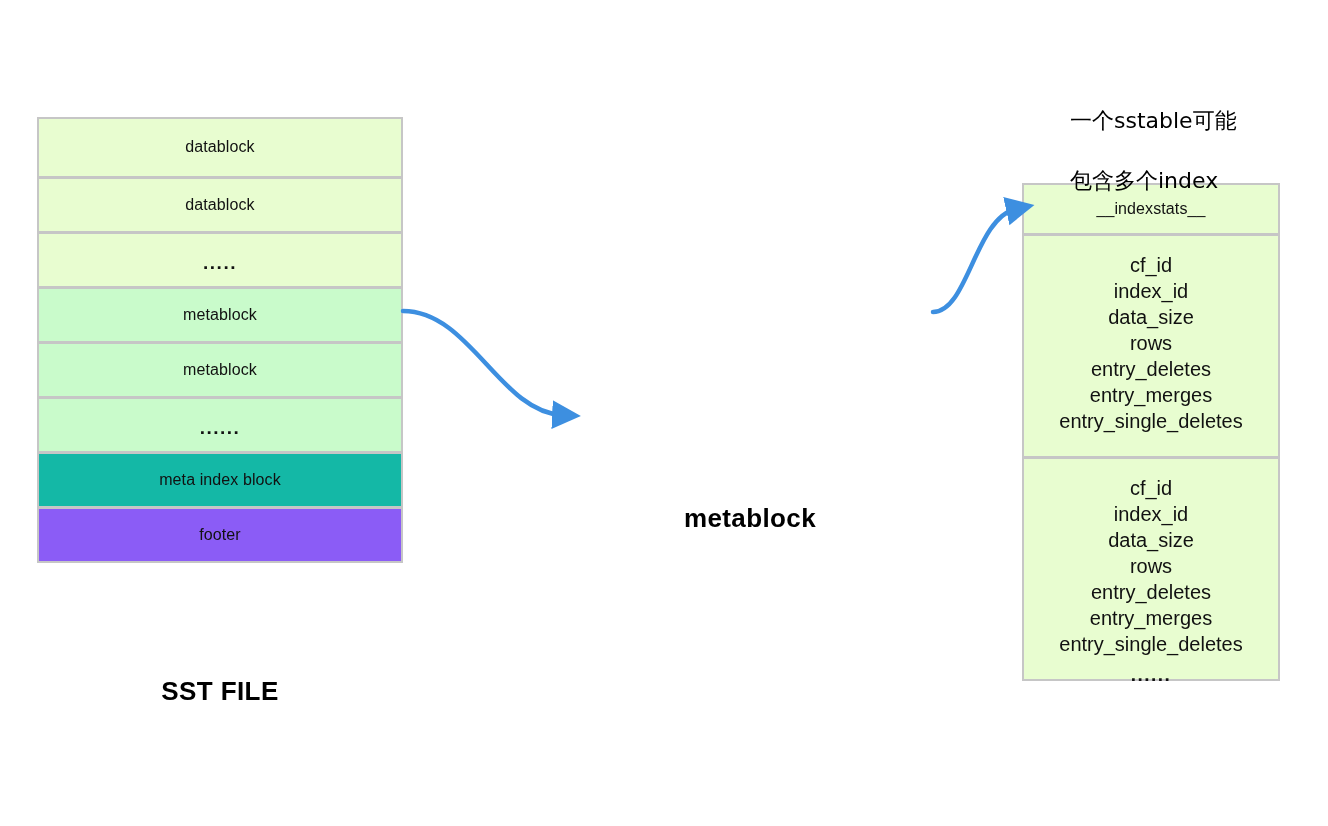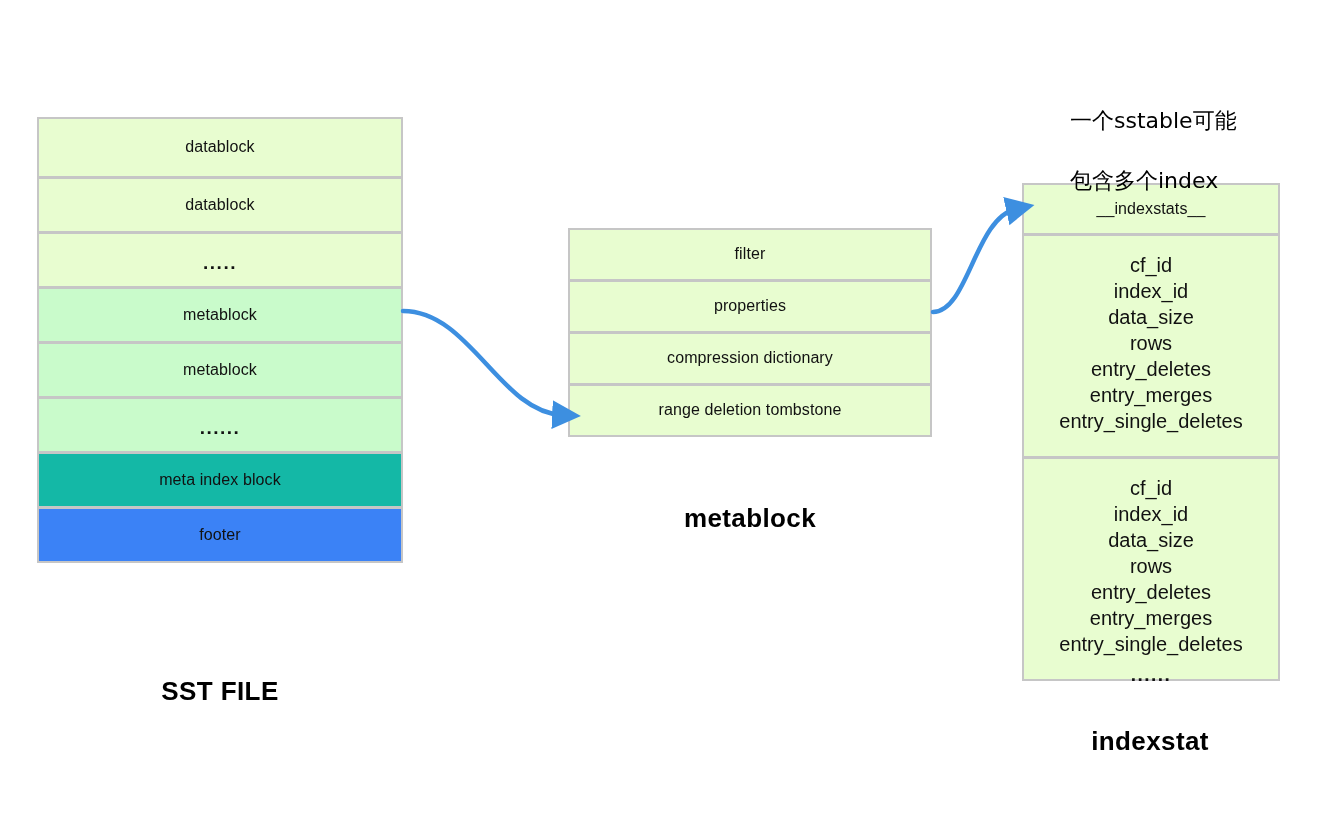--- a/index.html
+++ b/index.html
@@ -55,21 +55,21 @@
     top: 117px;
     width: 366px;
   }
   #sst-file .row { height: 56px; }
   #sst-file .row.r0 { height: 61px; }
 
   .c-pale   { background: #e8fdd0; }
   .c-mint   { background: #c9fbcb; }
   .c-green  { background: #14b8a6; }
   .c-cyan   { background: #d3f9fd; }
-  .c-bright { background: #3b82f6; }
+  .c-bright { background: #8b5cf6; }
 
   
   #metablock-box {
     left: 568px;
     top: 228px;
     width: 364px;
   }
   #metablock-box .row { height: 53px; }
 
   
@@ -150,26 +150,20 @@
     <div class="row c-pale">datablock</div>
     <div class="row dots c-pale">.....</div>
     <div class="row c-mint">metablock</div>
     <div class="row c-mint">metablock</div>
     <div class="row dots c-mint">......</div>
     <div class="row c-green">meta index block</div>
     <div class="row c-bright">footer</div>
   </div>
   <div class="caption" id="caption-sst">SST FILE</div>
 
-  <div class="block-col" id="metablock-box">
-    <div class="row c-pale">filter</div>
-    <div class="row c-pale">properties</div>
-    <div class="row c-pale">compression dictionary</div>
-    <div class="row c-pale">range deletion tombstone</div>
-  </div>
   <div class="caption" id="caption-metablock">metablock</div>
 
   <div class="block-col" id="indexstat-box">
     <div class="row header c-pale">__indexstats__</div>
 
     <div class="fields">
       <span class="f">cf_id</span>
       <span class="f">index_id</span>
       <span class="f">data_size</span>
       <span class="f">rows</span>
@@ -182,21 +176,20 @@
       <span class="f">cf_id</span>
       <span class="f">index_id</span>
       <span class="f">data_size</span>
       <span class="f">rows</span>
       <span class="f">entry_deletes</span>
       <span class="f">entry_merges</span>
       <span class="f">entry_single_deletes</span>
     </div>
   </div>
   <div class="trailing-dots">......</div>
-  <div class="caption" id="caption-indexstat">indexstat</div>
 
   <div id="annotation">
     <span>一个sstable可能</span>
     <span>包含多个index</span>
   </div>
 
   <svg id="arrow-layer" viewBox="0 0 1328 826">
     <defs>
       <marker id="ah" markerWidth="10" markerHeight="10" refX="2.2" refY="3.2" orient="auto" markerUnits="strokeWidth">
         <path d="M0,0 L0,6.4 L6.4,3.2 z" fill="#3d8fe0"></path>

